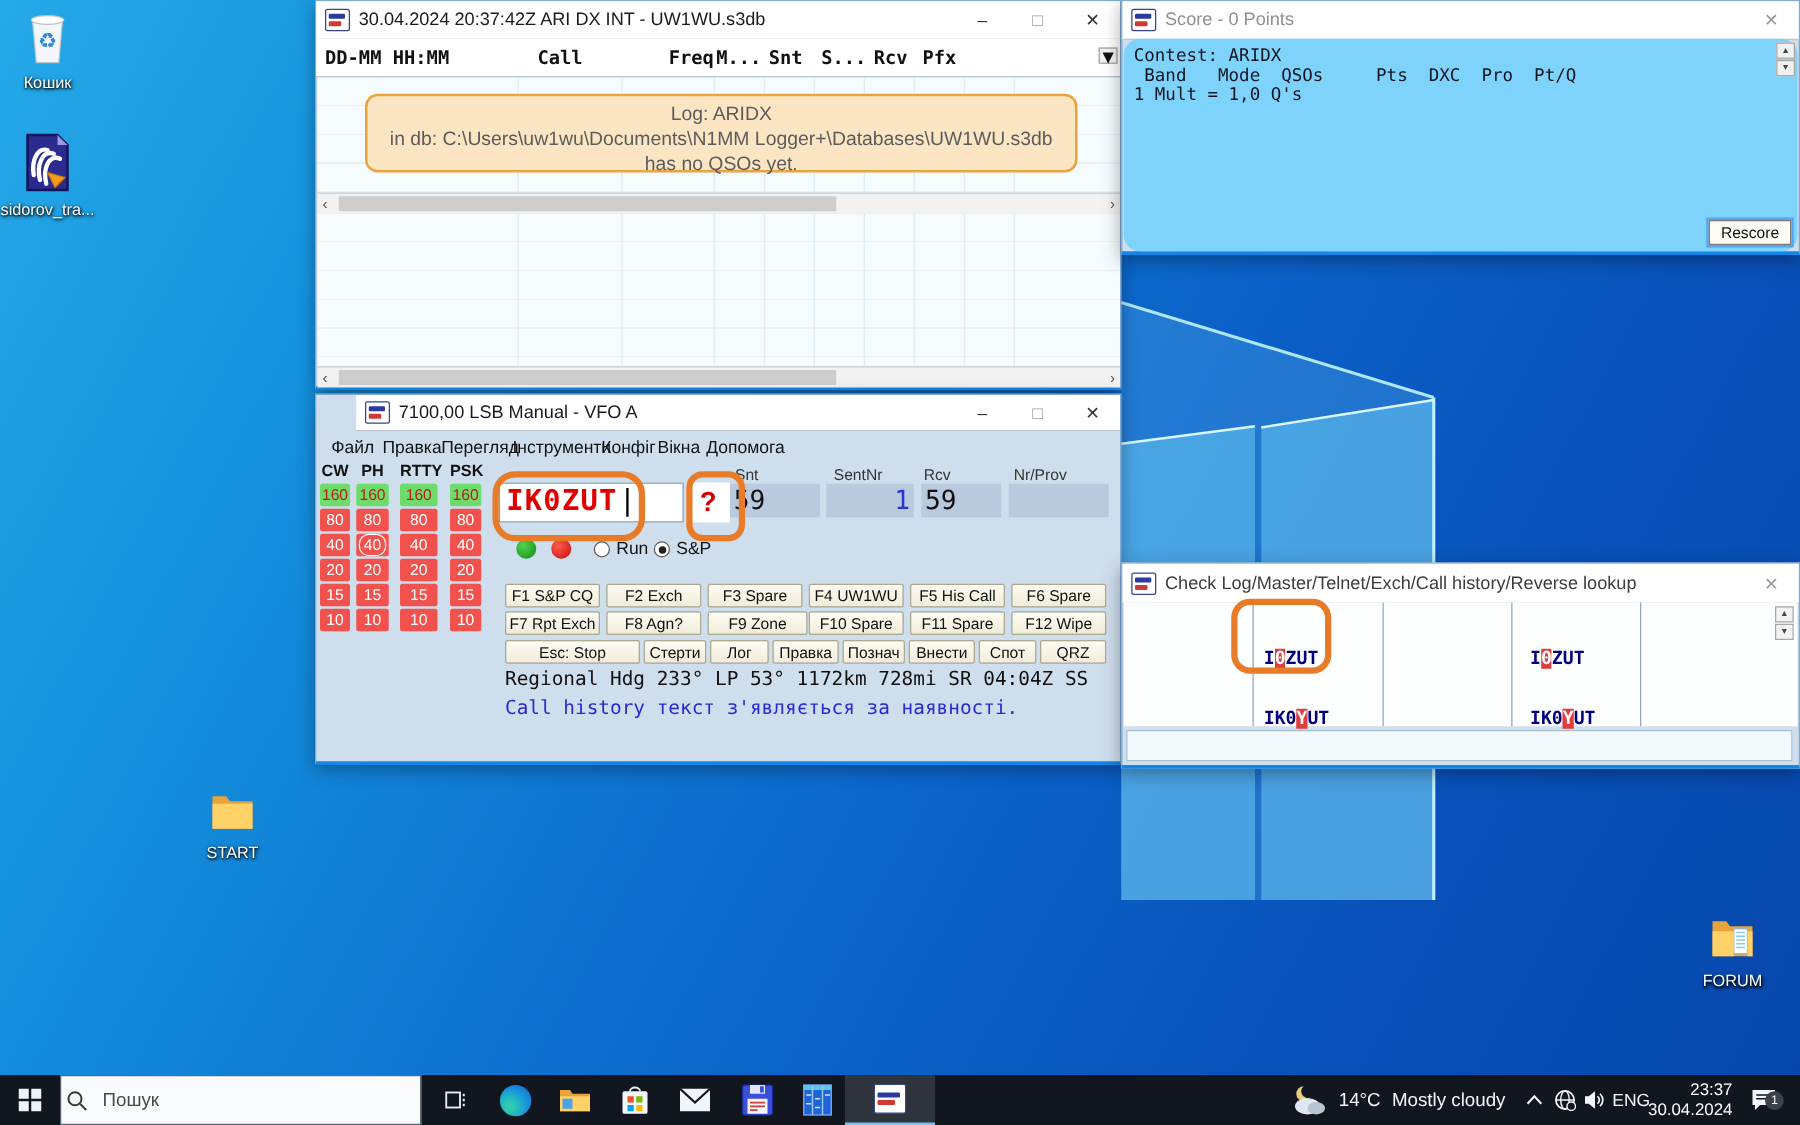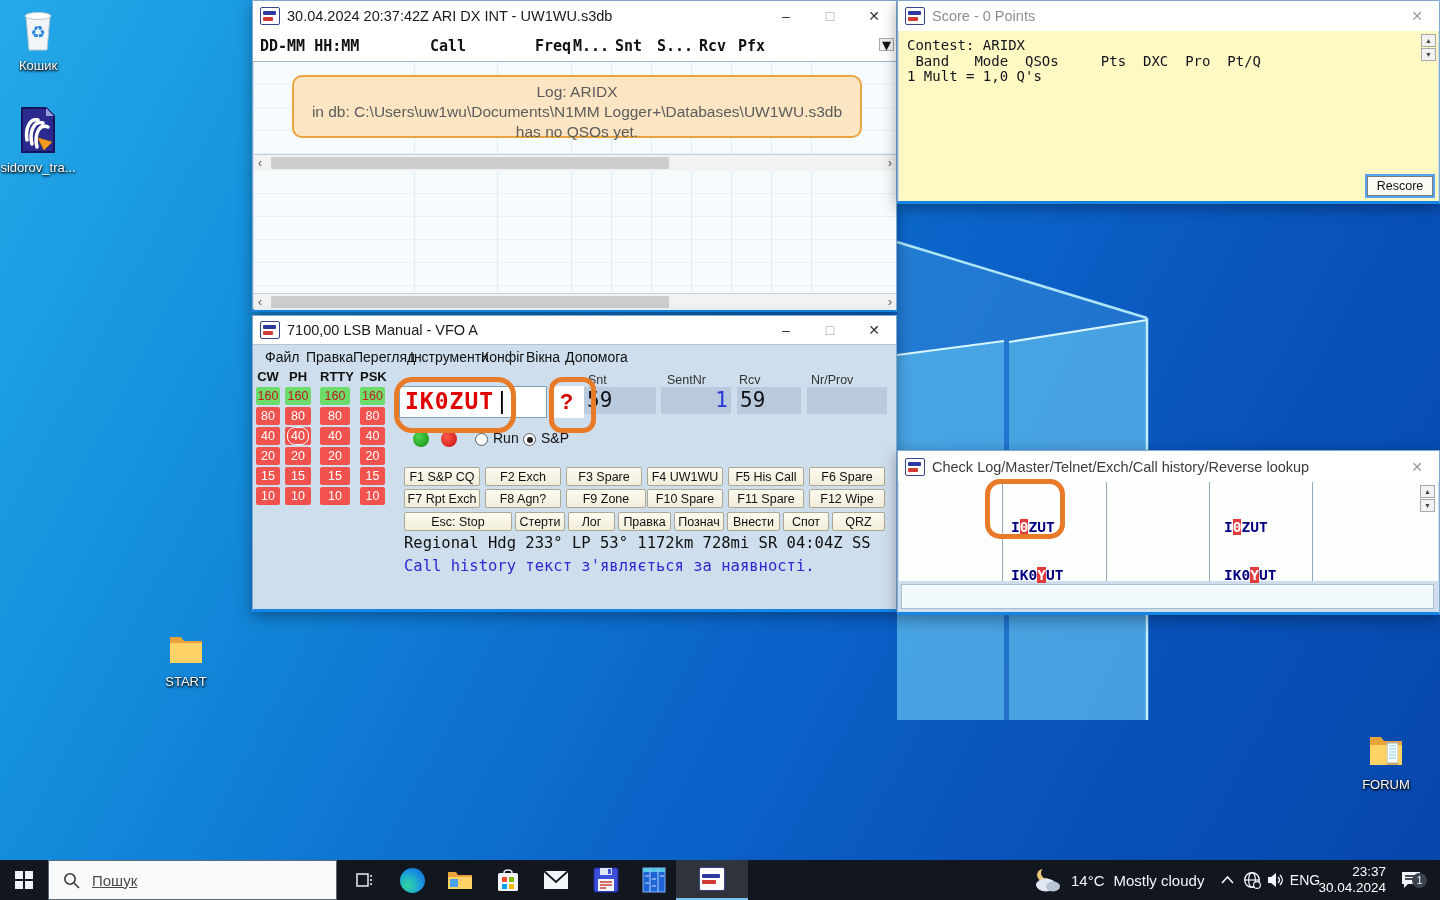--- a/index.html
+++ b/index.html
@@ -37,28 +37,28 @@
     background-image:repeating-linear-gradient(to bottom,transparent 0 22px,#e7f1f7 22px 23px);}
   .gv{position:absolute;top:0;bottom:0;width:1px;background:#dfecf3;}
   .msgbox{position:absolute;left:38px;top:13px;width:566px;height:54px;background:#fbe5c3;
     border:2px solid #eaa43e;border-radius:10px;color:#5c5c5c;font-size:15.5px;text-align:center;
     padding-top:5px;line-height:20px;}
   .hscroll{position:absolute;left:1px;width:642px;height:16px;background:#f2f2f2;border-top:1px solid #c2ced8;}
   .hthumb{position:absolute;left:17px;top:2px;width:398px;height:12px;background:#cdcdcd;border-radius:1px;}
   .harr{position:absolute;top:1px;font-size:12px;color:#555;line-height:14px;}
   
   #win-score{left:897px;top:0;width:543px;height:204px;}
-  .scorebody{position:absolute;left:1px;top:30px;right:1px;bottom:0;background:#fef9c3;
-    font-family:"DejaVu Sans Mono",monospace;font-size:14px;color:#14141f;padding:7px 0 0 8px;}
+  .scorebody{position:absolute;left:1px;top:30px;right:1px;bottom:0;background:#7dd3fc;
+    font-family:"DejaVu Sans Mono",monospace;font-size:14px;color:#14141f;padding:7px 0 0 8px;border-radius:13px;}
   .scorebody div{white-space:pre;line-height:15.5px;}
   .rescore{position:absolute;right:6px;bottom:5px;width:64px;height:18px;background:#fbfaf3;
     border:1px solid #7a7a7a;box-shadow:0 0 0 2px #57a4f2;font-size:12.5px;color:#111;
     display:flex;align-items:center;justify-content:center;}
   
-  #win-entry{left:252px;top:315px;width:645px;height:297px;}
+  #win-entry{left:252px;top:315px;width:645px;height:297px;padding-left:32px;}
   #win-entry .tbar{height:28px;}
   .menubar{position:absolute;top:28px;left:0;width:100%;height:26px;}
   .menubar span{position:absolute;top:5px;font-size:14px;color:#111;}
   .modecol{position:absolute;top:53px;}
   .modehdr{font-weight:700;font-size:13px;color:#111;text-align:center;height:16px;}
   .bandcell{height:18px;margin-top:2px;border-radius:2px;text-align:center;font-size:12.5px;
     line-height:18px;position:relative;}
   .bandcell.g{background:#6edc6b;color:#b91c1c;}
   .bandcell.r{background:#f2524e;color:#fff;}
   .bandsel{position:absolute;inset:0 2px;border:1.5px solid #fff;border-radius:8px;}
@@ -90,21 +90,21 @@
   .ckcall{position:absolute;top:5px;font-family:"DejaVu Sans Mono",monospace;font-weight:700;
     font-size:14.5px;color:#000080;line-height:16px;white-space:pre;}
   .hl{background:#e13b3b;color:#fff;}
   .ckstrip{position:absolute;left:3px;top:133px;width:533px;height:25px;background:#f3fafd;border:1px solid #a8bfcf;box-sizing:border-box;}
   
   .ann{position:absolute;border:5px solid #e87b28;pointer-events:none;z-index:50;}
   
   #taskbar{position:absolute;left:0;top:860px;width:1440px;height:40px;background:#11161f;z-index:60;}
   .tslot{position:absolute;top:0;height:40px;display:flex;align-items:center;justify-content:center;}
   #searchbox{left:48px;width:289px;background:#f8fafb;border:1px solid #5b6878;box-sizing:border-box;
-    justify-content:flex-start;padding-left:14px;gap:12px;color:#4a4a4a;font-size:15px;text-decoration:underline;}
+    justify-content:flex-start;padding-left:4px;gap:12px;color:#4a4a4a;font-size:15px;}
   .startlogo{display:grid;grid-template-columns:8px 8px;grid-template-rows:8px 8px;gap:2px;}
   .startlogo i{background:#eef3f8;}
   #n1mm-slot{background:rgba(255,255,255,.13);border-bottom:2px solid #7cc0f0;box-sizing:border-box;}
   .tray{position:absolute;top:0;height:40px;display:flex;align-items:center;color:#f2f6fa;}
   .clockblk{text-align:right;font-size:13.5px;line-height:16px;color:#fff;}
   .badge{position:absolute;right:-5px;bottom:2px;width:15px;height:15px;border-radius:50%;
     background:#39424d;color:#fff;font-size:10px;display:flex;align-items:center;justify-content:center;}
 </style>
 </head>
 <body>

